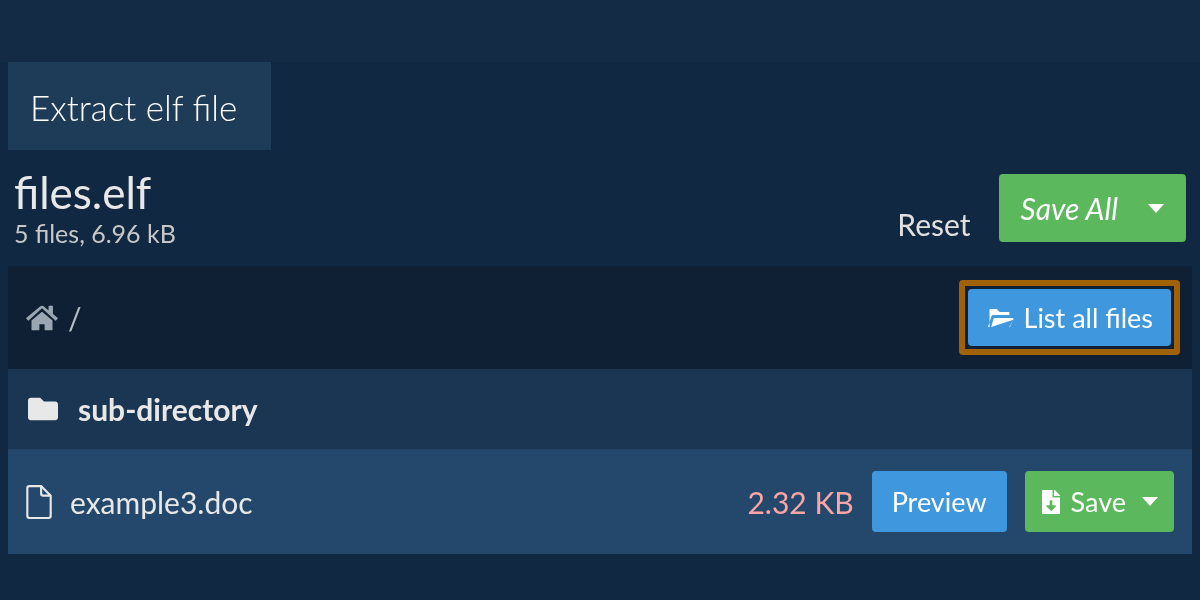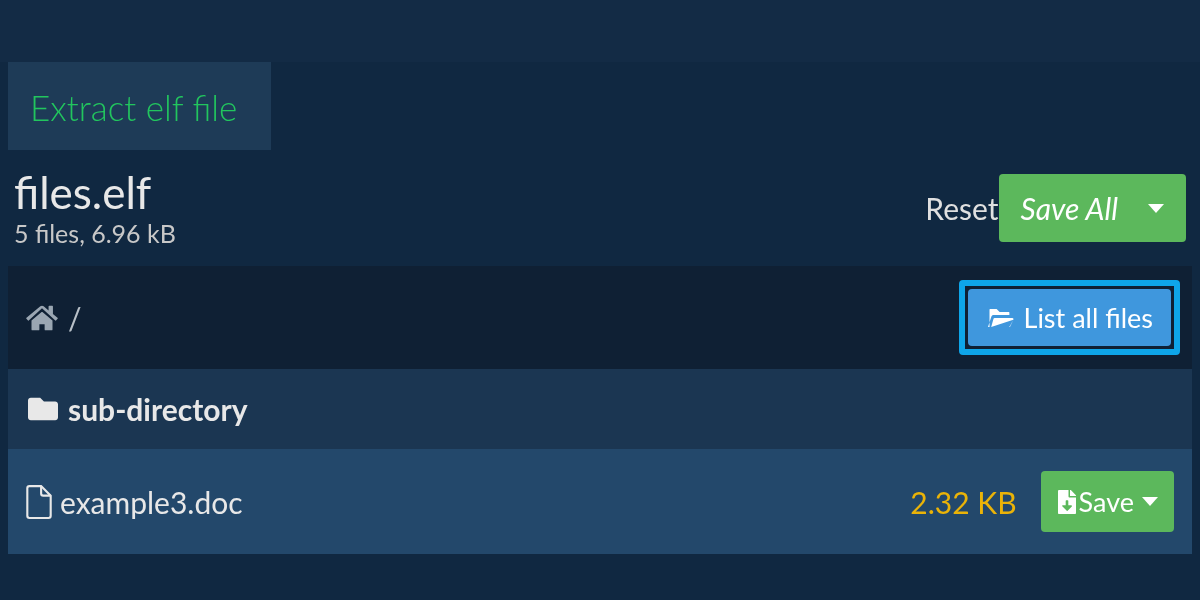--- a/index.html
+++ b/index.html
@@ -17,42 +17,43 @@
   }
   .tab-row {
     display: flex;
     padding-left: 8px;
   }
   .tab {
     background: #1E3B57;
     padding: 24px 34px 22px 22px;
     font-size: 35px;
     font-weight: 300;
-    color: #22c55e;
+    color: #ffffff;
   }
   .header-row {
     display: flex;
     align-items: center;
     justify-content: space-between;
     padding: 18px 14px 18px 14px;
   }
   .file-title {
     font-size: 44px;
     font-weight: 400;
     color: #e8e8e8;
     line-height: 1.1;
   }
   .file-meta {
     font-size: 25px;
     color: #c8c8c8;
     margin-top: 2px;
   }
   .header-actions {
     display: flex;
-    align-items: center;
+    align-items: flex-end;
+    gap: 28px;
   }
   .reset-link {
     font-size: 30px;
     color: #e0e0e0;
     cursor: pointer;
   }
   .btn {
     display: inline-flex;
     align-items: center;
     border: none;
@@ -98,21 +99,21 @@
     gap: 10px;
     font-size: 30px;
     color: #b8c0c8;
   }
   .home-icon {
     width: 32px;
     height: 28px;
     display: inline-block;
   }
   .list-all-wrap {
-    border: 6px solid #0ea5e9;
+    border: 6px solid #a16207;
     border-radius: 4px;
     padding: 3px;
   }
   .list-all-btn {
     padding: 12px 18px;
     font-size: 27px;
     gap: 10px;
   }
   .row {
     margin: 0 8px;
@@ -121,43 +122,42 @@
     align-items: center;
     justify-content: space-between;
     background: #1B3652;
   }
   .row-alt {
     background: #23486B;
   }
   .row-left {
     display: flex;
     align-items: center;
-    gap: 8px;
+    gap: 18px;
     font-size: 30px;
     color: #e8e8e8;
   }
   .row-left.bold { font-weight: 700; }
   .row-right {
     display: flex;
     align-items: center;
     gap: 18px;
   }
   .filesize {
     font-size: 30px;
-    color: #eab308;
-    margin-right: 6px;
+    color: #fca5a5;
   }
   .preview-btn {
     padding: 14px 20px;
     font-size: 27px;
   }
   .save-btn {
     padding: 14px 16px;
     font-size: 27px;
-    gap: 2px;
+    gap: 10px;
   }
   .save-btn .caret { margin-left: 6px; }
   .icon { display: inline-flex; }
 </style>
 </head>
 <body>
 
 <div class="top-bar"></div>
 
 <div class="tab-row">
@@ -218,20 +218,23 @@
     <span class="icon">
       <svg viewBox="0 0 384 512" width="26" height="34" fill="none" stroke="#e8e8e8" stroke-width="32">
           <path d="M224 16H48C30 16 16 30 16 48v416c0 18 14 32 32 32h288c18 0 32-14 32-32V160L224 16z"></path>
           <path d="M224 16v112c0 18 14 32 32 32h112"></path>
         </svg>
     </span>
     <span>example3.doc</span>
   </div>
   <div class="row-right">
     <span class="filesize">2.32 KB</span>
+    <button class="btn btn-blue preview-btn">
+      <span>Preview</span>
+    </button>
     <button class="btn btn-green save-btn">
       <span class="icon">
         <svg viewBox="0 0 384 512" width="20" height="24" fill="#fff">
             <path d="M224 136V0H24C10.7 0 0 10.7 0 24v464c0 13.3 10.7 24 24 24h336c13.3 0 24-10.7 24-24V160H248c-13.2 0-24-10.8-24-24zm76.5 211.4l-96 96c-4.7 4.7-12.3 4.7-17 0l-96-96c-7.6-7.6-2.2-20.5 8.5-20.5H164V232c0-6.6 5.4-12 12-12h32c6.6 0 12 5.4 12 12v95h64c10.7 0 16.1 12.9 8.5 20.4zM377 105L279 7c-4.5-4.5-10.6-7-17-7h-6v128h128v-6c0-6.4-2.5-12.5-7-17z"></path>
           </svg>
       </span>
       <span>Save</span>
       <span class="caret"></span>
     </button>
   </div>

